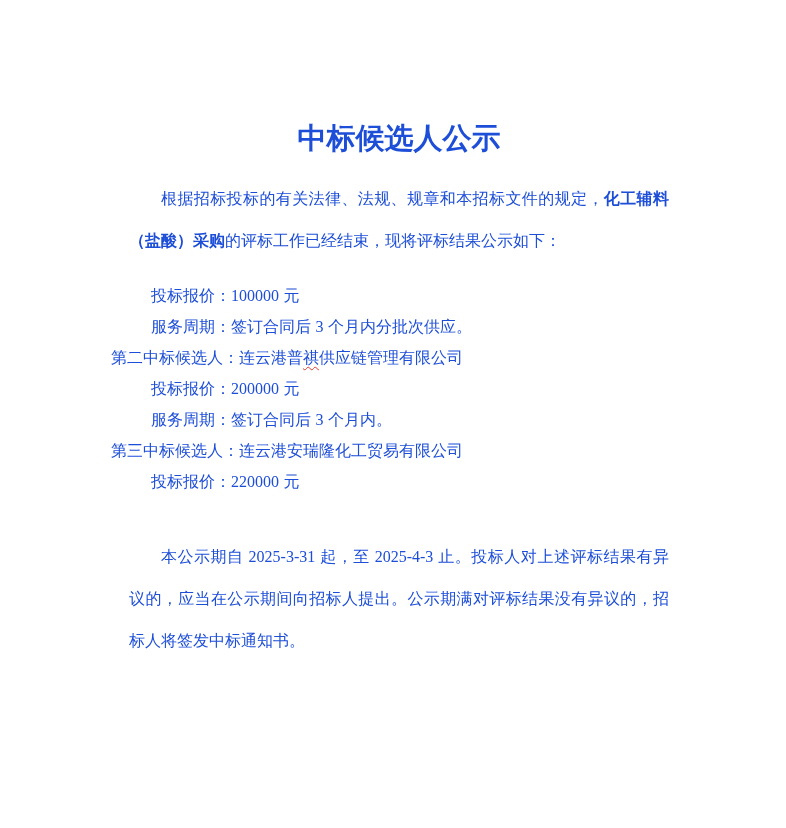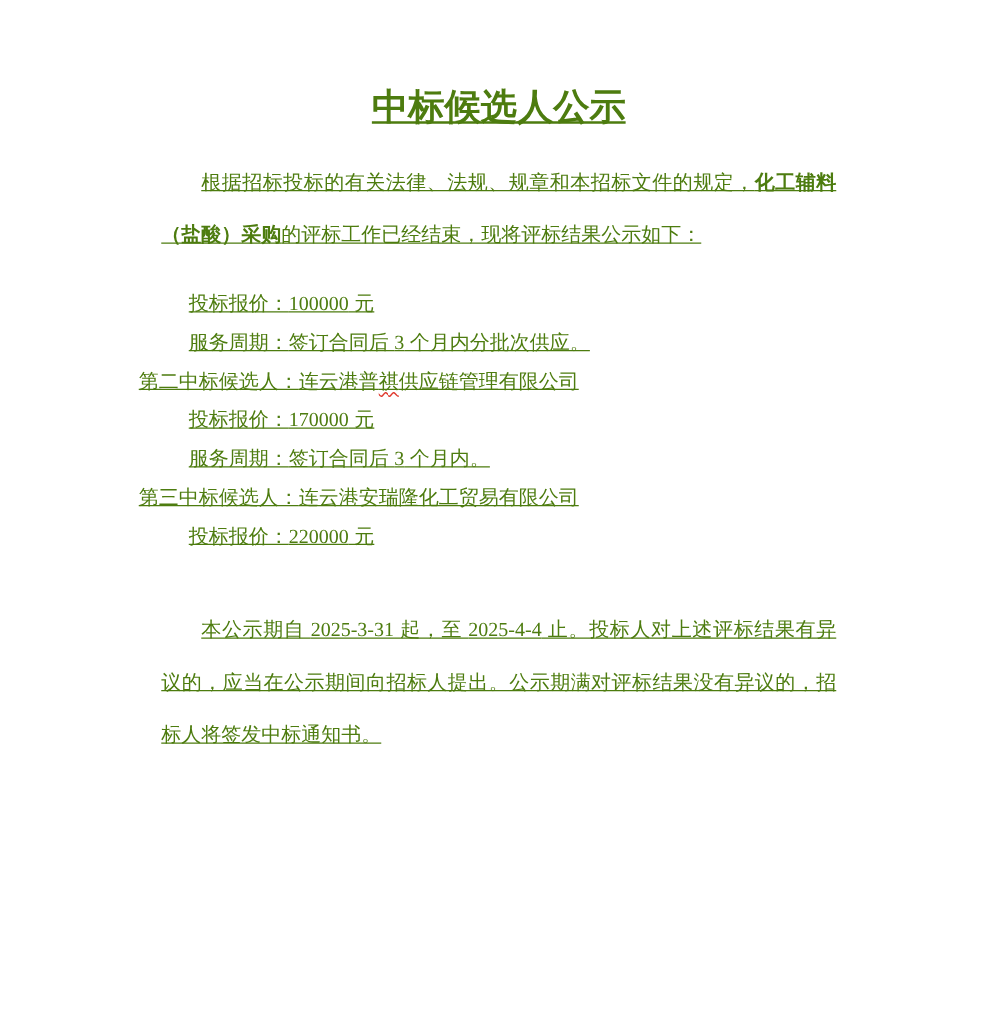--- a/index.html
+++ b/index.html
@@ -2,26 +2,25 @@
 <html><head>
 <meta charset="utf-8">
 <style>
   html, body { margin: 0; padding: 0; background: #ffffff; }
   .page {
     position: relative;
     width: 786px;
     height: 828px;
     background: #ffffff;
     box-sizing: border-box;
-    padding: 64px 99px 0 111px;
+    padding: 116px 99px 0 111px;
     font-family: "Liberation Sans", "DejaVu Sans", sans-serif;
     font-size: 16px;
-    color: #4d7c0f;
+    color: #1d4ed8;
     overflow: hidden;
-    text-decoration: underline;
   }
   .doc-title {
     font-family: "Liberation Serif", "DejaVu Serif", serif;
     font-weight: 700;
     font-size: 29px;
     line-height: 44px;
     text-align: center;
     margin: 0 0 12px 0;
   }
   .para {
@@ -66,24 +65,24 @@
   <h1 class="doc-title">中标候选人公示</h1>
 
   <p class="para"><span>根据招标投标的有关法律、法规、规章和本招标文件的规定，</span><span class="bold-seg">化工辅料（盐酸）采购</span><span>的评标工作已经结束，现将评标结果公示如下：</span></p>
 
   <div class="candidate-list">
 
     <div class="row sub"><span>投标报价：</span><span class="num">100000</span><span> 元</span></div>
     <div class="row sub"><span>服务周期：</span><span>签订合同后 </span><span class="num">3</span><span> 个月内分批次供应。</span></div>
 
     <div class="row"><span>第二中标候选人：</span><span>连云港普</span><span class="mark" data-mark="red-wavy">祺</span><span>供应链管理有限公司</span></div>
-    <div class="row sub"><span>投标报价：</span><span class="num">170000</span><span> 元</span></div>
+    <div class="row sub"><span>投标报价：</span><span class="num">200000</span><span> 元</span></div>
     <div class="row sub"><span>服务周期：</span><span>签订合同后 </span><span class="num">3</span><span> 个月内。</span></div>
 
     <div class="row"><span>第三中标候选人：</span><span>连云港安瑞隆化工贸易有限公司</span><span class="mark" data-mark="none"></span><span></span></div>
     <div class="row sub"><span>投标报价：</span><span class="num">220000</span><span> 元</span></div>
 
   </div>
 
-  <p class="para notice"><span>本公示期自 </span><span class="num">2025-3-31</span><span> 起，至 </span><span class="num">2025-4-4</span><span> 止。投标人对上述评标结果有异议的，应当在公示期间向招标人提出。公示期满对评标结果没有异议的，招标人将签发中标通知书。</span></p>
+  <p class="para notice"><span>本公示期自 </span><span class="num">2025-3-31</span><span> 起，至 </span><span class="num">2025-4-3</span><span> 止。投标人对上述评标结果有异议的，应当在公示期间向招标人提出。公示期满对评标结果没有异议的，招标人将签发中标通知书。</span></p>
 
 
 </div>
 
 </body></html>

